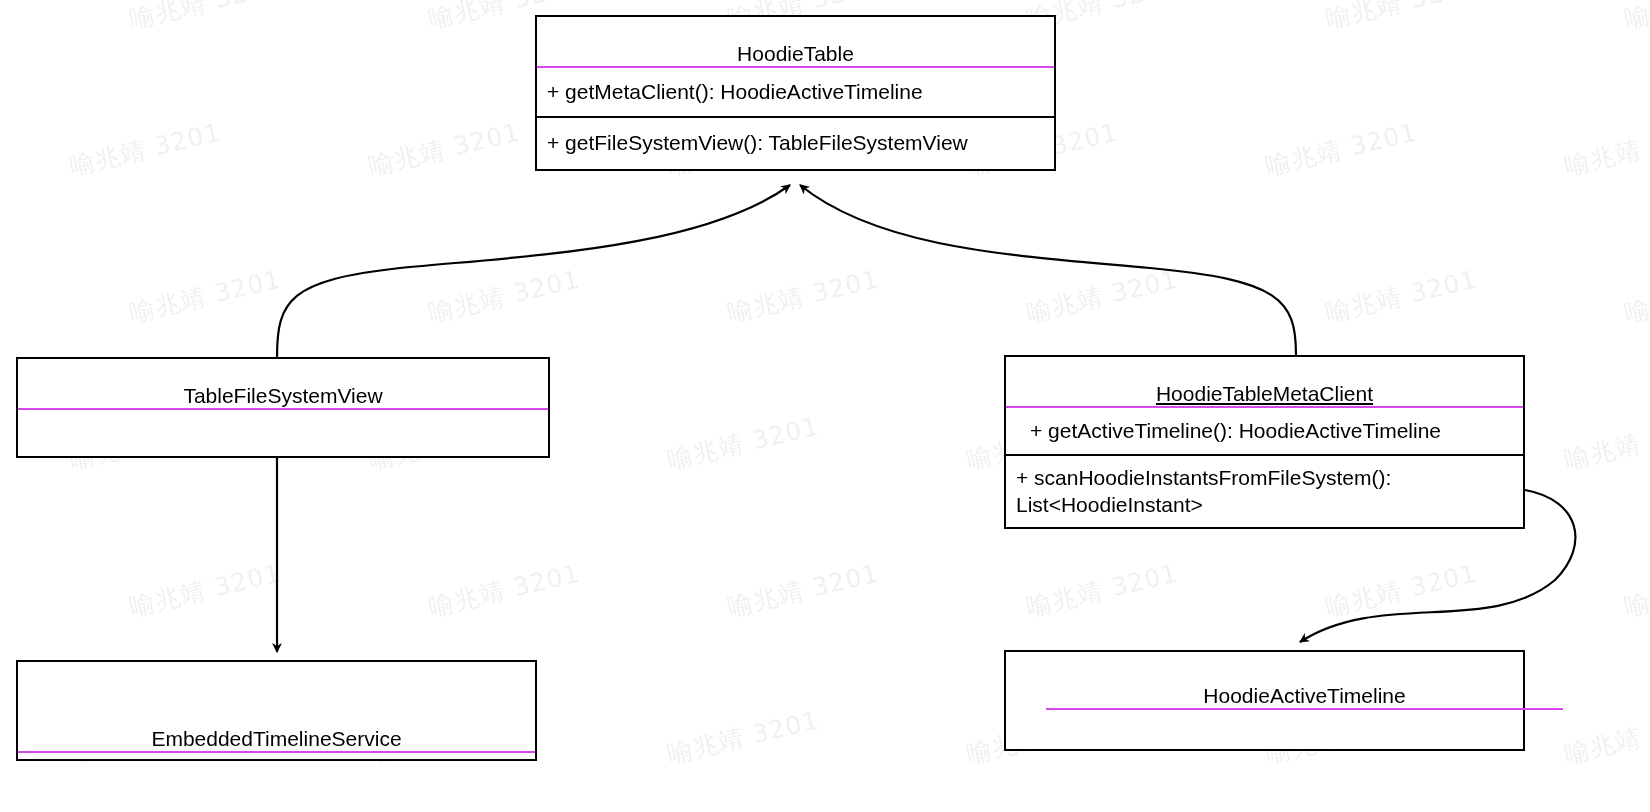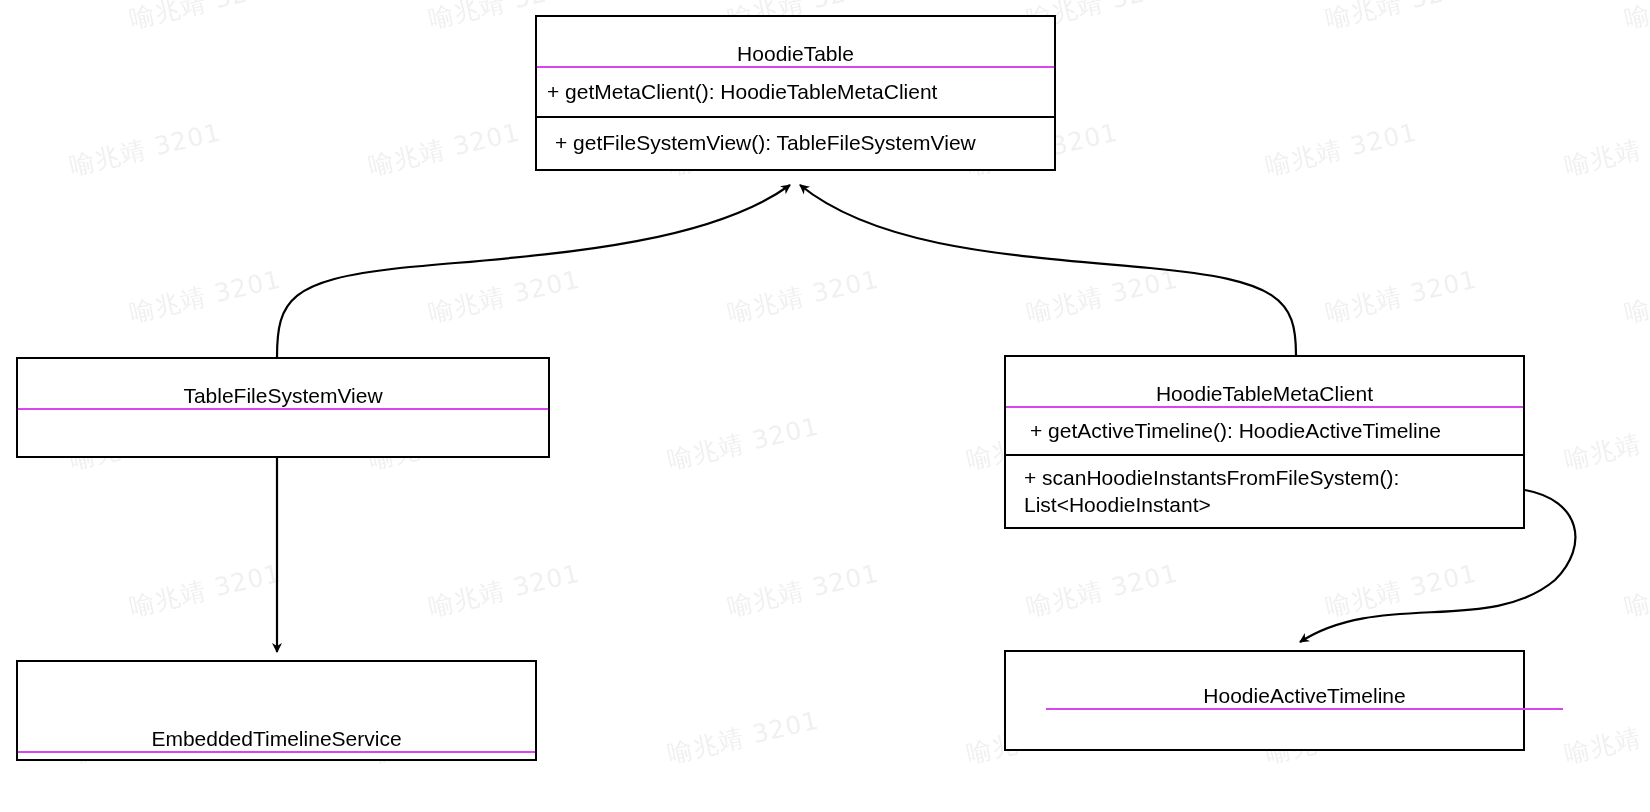--- a/index.html
+++ b/index.html
@@ -75,21 +75,20 @@
     line-height: 1.15;
   }
   .uml-members-compartment {
     border-bottom: 2px solid #000000;
     display: flex;
     align-items: center;
     padding: 0 10px;
   }
   .uml-members-compartment.last {
     border-bottom: none;
-    margin-left: 8px;
   }
   .uml-member-text {
     font-size: 21px;
     color: #000000;
     text-align: left;
     line-height: 1.25;
   }
   .uml-empty-compartment {
     border-bottom: none;
   }
@@ -104,21 +103,21 @@
 
   #class-table-file-system-view {
     left: 16px; top: 357px; width: 534px; height: 101px;
   }
   #class-table-file-system-view .uml-name-compartment { height: 51px; }
   #class-table-file-system-view .uml-empty-compartment { height: 46px; }
 
   #class-hoodie-table-meta-client {
     left: 1004px; top: 355px; width: 521px; height: 174px;
   }
-  #class-hoodie-table-meta-client .uml-name-compartment { height: 51px; }
+  #class-hoodie-table-meta-client .uml-name-compartment { height: 51px; text-decoration: underline; }
   #class-hoodie-table-meta-client .m1 { height: 48px; padding-left: 24px; }
   #class-hoodie-table-meta-client .m2 { height: 71px; align-items: center; }
 
   #class-embedded-timeline-service {
     left: 16px; top: 660px; width: 521px; height: 101px;
   }
   #class-embedded-timeline-service .uml-name-compartment { height: 51px; margin-top: 40px; }
   #class-embedded-timeline-service .uml-empty-compartment { height: 46px; }
 
   #class-hoodie-active-timeline {
@@ -185,21 +184,21 @@
     <path d="M 277 458 L 277 652" fill="none" stroke="#000000" stroke-width="2.2" marker-end="url(#arrowhead)"></path>
 
     <path d="M 1525 490 C 1580 500 1590 545 1555 580 C 1490 635 1380 590 1300 642" fill="none" stroke="#000000" stroke-width="2.2" marker-end="url(#arrowhead)"></path>
   </svg>
 
   <div class="uml-class" id="class-hoodie-table">
     <div class="uml-compartment uml-name-compartment">
       <span class="uml-name-text">HoodieTable</span>
     </div>
     <div class="uml-compartment uml-members-compartment m1">
-      <span class="uml-member-text">+ getMetaClient(): HoodieTableMetaClient</span>
+      <span class="uml-member-text">+ getMetaClient(): HoodieActiveTimeline</span>
     </div>
     <div class="uml-compartment uml-members-compartment m2 last">
       <span class="uml-member-text">+ getFileSystemView(): TableFileSystemView</span>
     </div>
   </div>
 
   <div class="uml-class" id="class-table-file-system-view">
     <div class="uml-compartment uml-name-compartment">
       <span class="uml-name-text">TableFileSystemView</span>
     </div>

